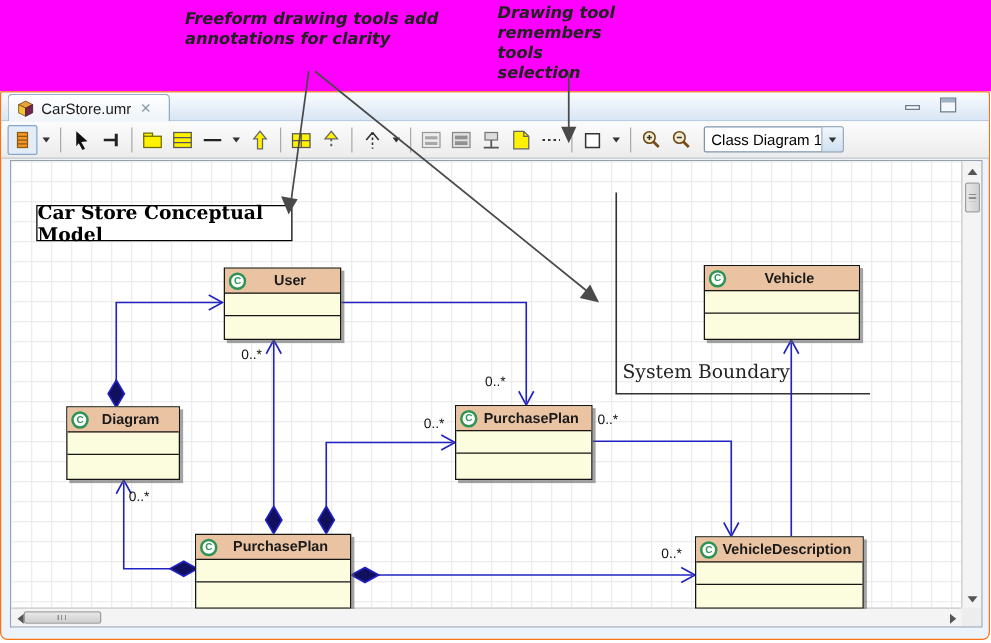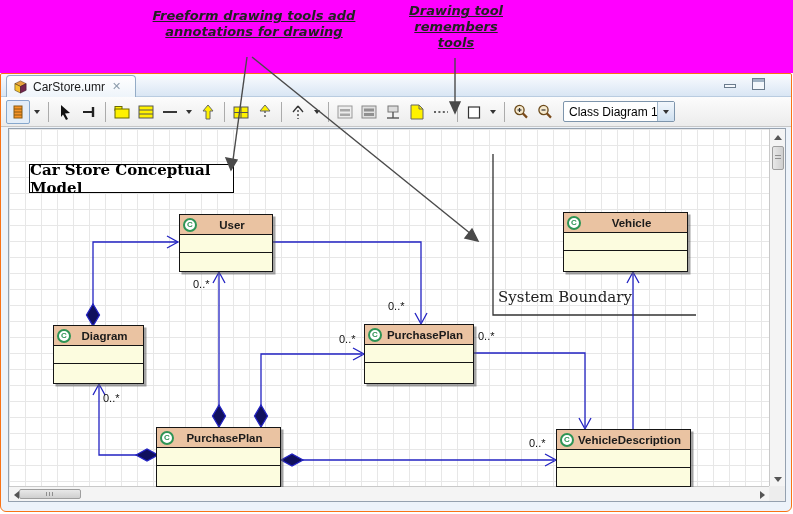--- a/index.html
+++ b/index.html
@@ -3,21 +3,21 @@
 <meta charset="utf-8">
 <style>
   * { margin:0; padding:0; box-sizing:border-box; }
   html,body { width:793px; height:514px; overflow:hidden; background:#fff;
               font-family:"Liberation Sans", sans-serif; }
   body { position:relative; }
 
   
   .banner { position:absolute; left:0; top:0; width:793px; height:73px; background:#FF00FF; }
   .note { position:absolute; color:#222; font:italic 700 13px/16px "DejaVu Sans", sans-serif;
-          text-align:center;text-decoration:underline; }
+          text-align:left; }
   .note1 { left:148px; top:8px; width:212px; }
   .note2 { left:398px; top:3px; width:116px; }
 
   
   .annot-svg { position:absolute; left:0; top:0; z-index:60; pointer-events:none; }
 
   
   .window { position:absolute; left:0; top:73px; width:792px; height:439px;
             background:#EDF3FA; border:1px solid #f97316; border-radius:2px 2px 6px 6px; }
   .tabbar { position:relative; height:23px; border-radius:2px 2px 0 0;
@@ -91,25 +91,26 @@
   .cmp2 { height:17px; }
 
   .mult { position:absolute; font:11px "Liberation Sans",sans-serif; color:#111; z-index:6; }
 </style>
 </head>
 <body>
 
 <div class="banner">
   <div class="note note1">
     <div>Freeform drawing tools add</div>
-    <div>annotations for drawing</div>
+    <div>annotations for clarity</div>
   </div>
   <div class="note note2">
     <div>Drawing tool</div>
     <div>remembers tools</div>
+    <div>selection</div>
   </div>
 </div>
 
 <svg class="annot-svg" width="793" height="514">
   <g stroke="#4a4a4a" stroke-width="1.4" fill="#4a4a4a">
     <line x1="247" y1="57" x2="233" y2="160" fill="none"></line>
     <polygon points="231,170 226,158 237,160"></polygon>
     <line x1="252" y1="57" x2="471" y2="234" fill="none"></line>
     <polygon points="478,241 465,238 472,229"></polygon>
     <line x1="455" y1="58" x2="455" y2="105" fill="none"></line>

